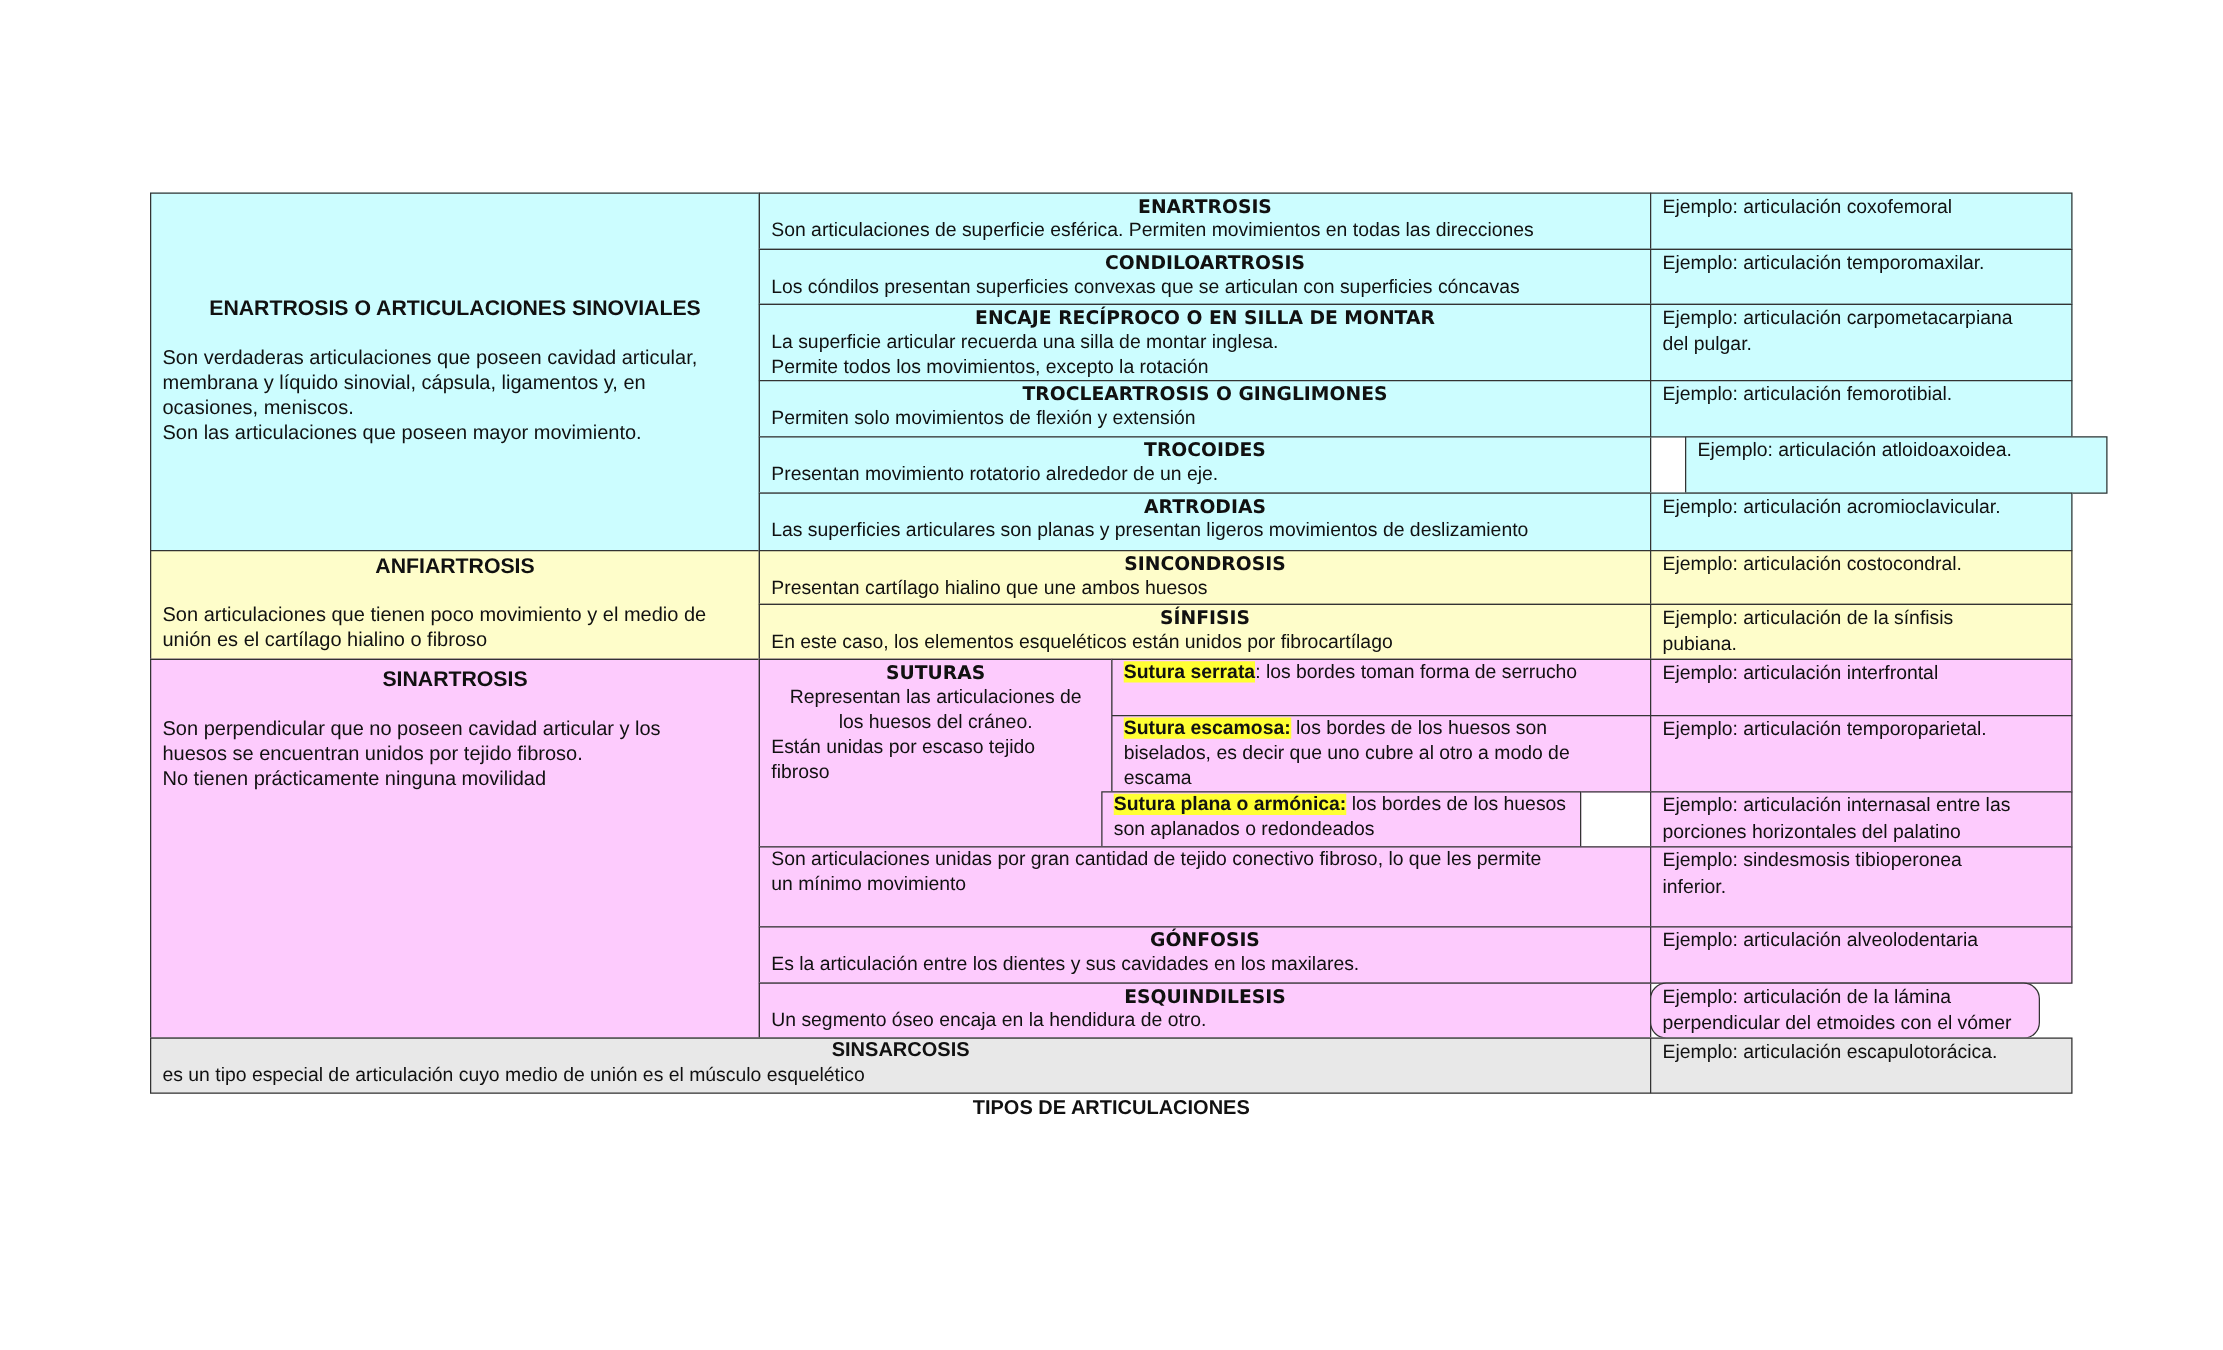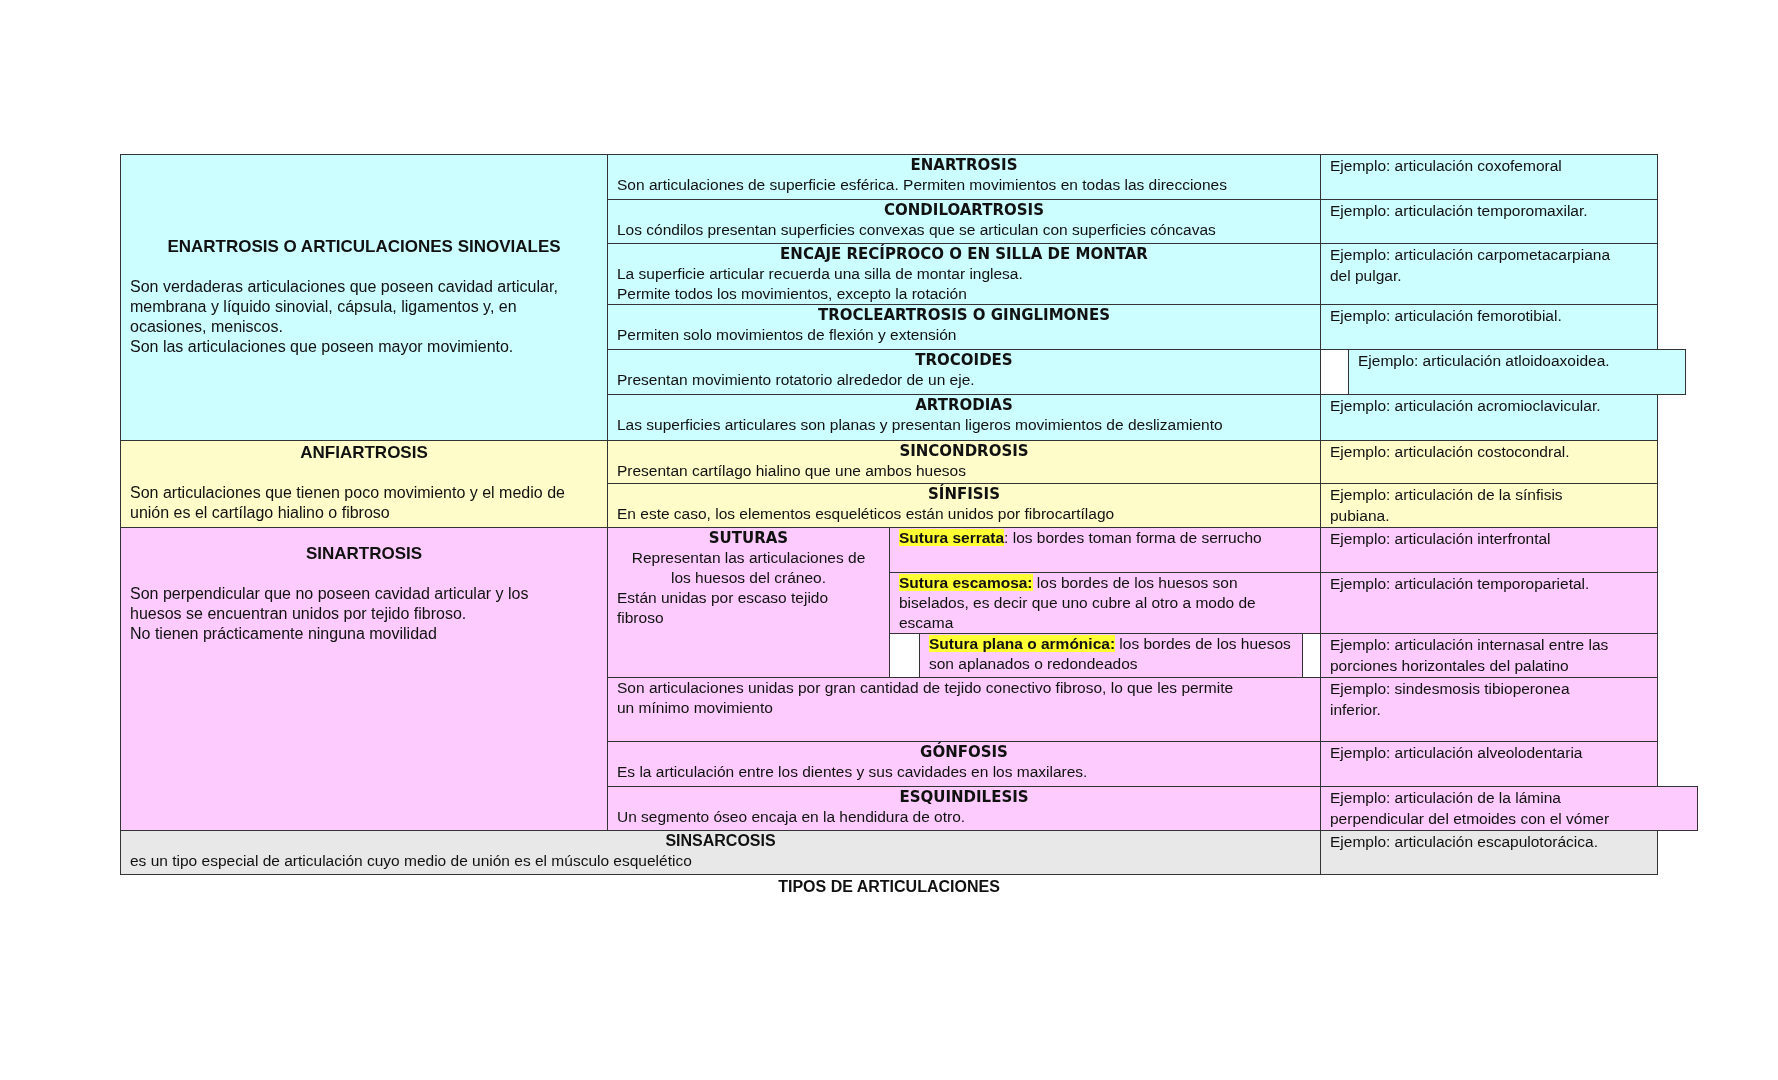--- a/index.html
+++ b/index.html
@@ -28,21 +28,21 @@
   <span class="ldesc">membrana y líquido sinovial, cápsula, ligamentos y, en</span>
   <span class="ldesc">ocasiones, meniscos.</span>
   <span class="ldesc">Son las articulaciones que poseen mayor movimiento.</span>
 </div>
 <div class="cell yellow" style="left:120px;top:440px;width:488px;height:88px;padding-top:2px;">
   <span class="ltitle">ANFIARTROSIS</span>
   <span style="display:block;height:20px"></span>
   <span class="ldesc">Son articulaciones que tienen poco movimiento y el medio de</span>
   <span class="ldesc">unión es el cartílago hialino o fibroso</span>
 </div>
-<div class="cell pink" style="left:120px;top:527px;width:488px;height:304px;padding-top:16px;">
+<div class="cell pink" style="left:120px;top:527px;width:488px;height:304px;padding-top:6px;">
   <span class="ltitle">SINARTROSIS</span>
   <span style="display:block;height:20px"></span>
   <span class="ldesc">Son perpendicular que no poseen cavidad articular y los</span>
   <span class="ldesc">huesos se encuentran unidos por tejido fibroso.</span>
   <span class="ldesc">No tienen prácticamente ninguna movilidad</span>
 </div>
 
 <div class="cell cyan" style="left:607px;top:154px;width:714px;height:46px;">
   <span class="title-sans">ENARTROSIS</span>
   <span class="desc">Son articulaciones de superficie esférica. Permiten movimientos en todas las direcciones</span>
@@ -85,21 +85,21 @@
   <span class="desc">fibroso</span>
 </div>
 <div class="cell pink" style="left:889px;top:527px;width:432px;height:46px;">
   <span class="desc"><span class="hl">Sutura serrata</span><span>:</span><span> los bordes toman forma de serrucho</span></span>
 </div>
 <div class="cell pink" style="left:889px;top:572px;width:432px;height:62px;">
   <span class="desc"><span class="hl">Sutura escamosa:</span><span> los bordes de los huesos son</span></span>
   <span class="desc">biselados, es decir que uno cubre al otro a modo de</span>
   <span class="desc">escama</span>
 </div>
-<div class="cell pink" style="left:919px;top:633px;width:384px;height:45px;">
+<div class="cell pink" style="left:881px;top:633px;width:384px;height:45px;">
   <span class="desc"><span class="hl">Sutura plana o armónica:</span><span> los bordes de los huesos</span></span>
   <span class="desc">son aplanados o redondeados</span>
 </div>
 
 <div class="cell pink" style="left:607px;top:677px;width:714px;height:65px;">
   <span class="desc">Son articulaciones unidas por gran cantidad de tejido conectivo fibroso, lo que les permite</span>
   <span class="desc">un mínimo movimiento</span>
 </div>
 <div class="cell pink" style="left:607px;top:741px;width:714px;height:46px;">
   <span class="title-sans">GÓNFOSIS</span>
@@ -151,21 +151,21 @@
     <span class="ex">Ejemplo: articulación internasal entre las</span>
     <span class="ex" style="padding-top:0">porciones horizontales del palatino</span>
   </div>
 <div class="cell pink" style="left:1320px;top:677px;width:338px;height:65px;">
     <span class="ex">Ejemplo: sindesmosis tibioperonea</span>
     <span class="ex" style="padding-top:0">inferior.</span>
   </div>
 <div class="cell pink" style="left:1320px;top:741px;width:338px;height:46px;">
     <span class="ex">Ejemplo: articulación alveolodentaria</span>
   </div>
-<div class="cell pink" style="left:1320px;top:786px;width:378px;height:45px;">
+<div class="cell pink" style="left:1320px;top:786px;width:312px;height:45px;border-radius:13px;">
     <span class="ex">Ejemplo: articulación de la lámina</span>
     <span class="ex" style="padding-top:0">perpendicular del etmoides con el vómer</span>
   </div>
 <div class="cell gray" style="left:1320px;top:830px;width:338px;height:45px;">
     <span class="ex">Ejemplo: articulación escapulotorácica.</span>
   </div>
 
 <div class="caption">TIPOS DE ARTICULACIONES</div>
 
 </body></html>

